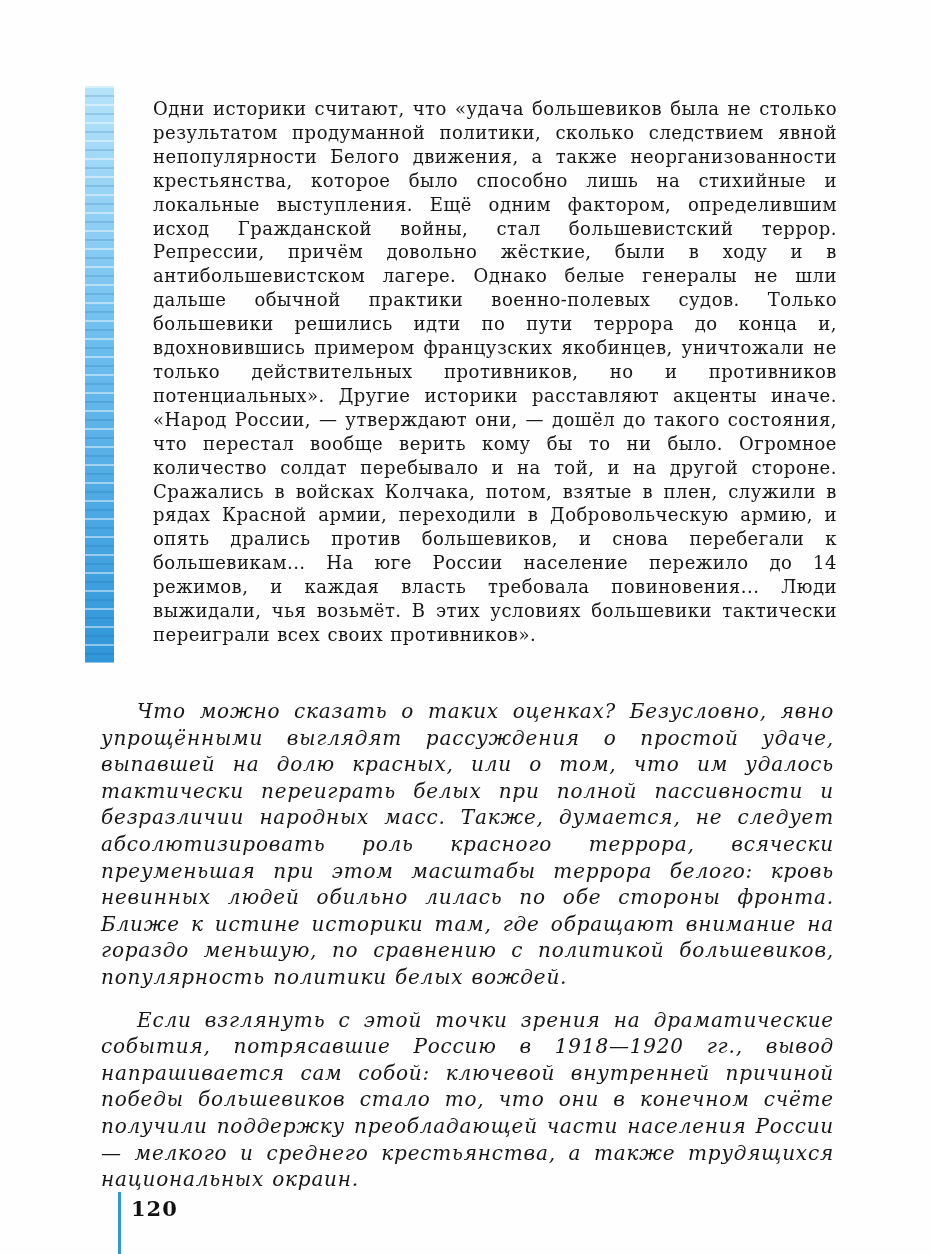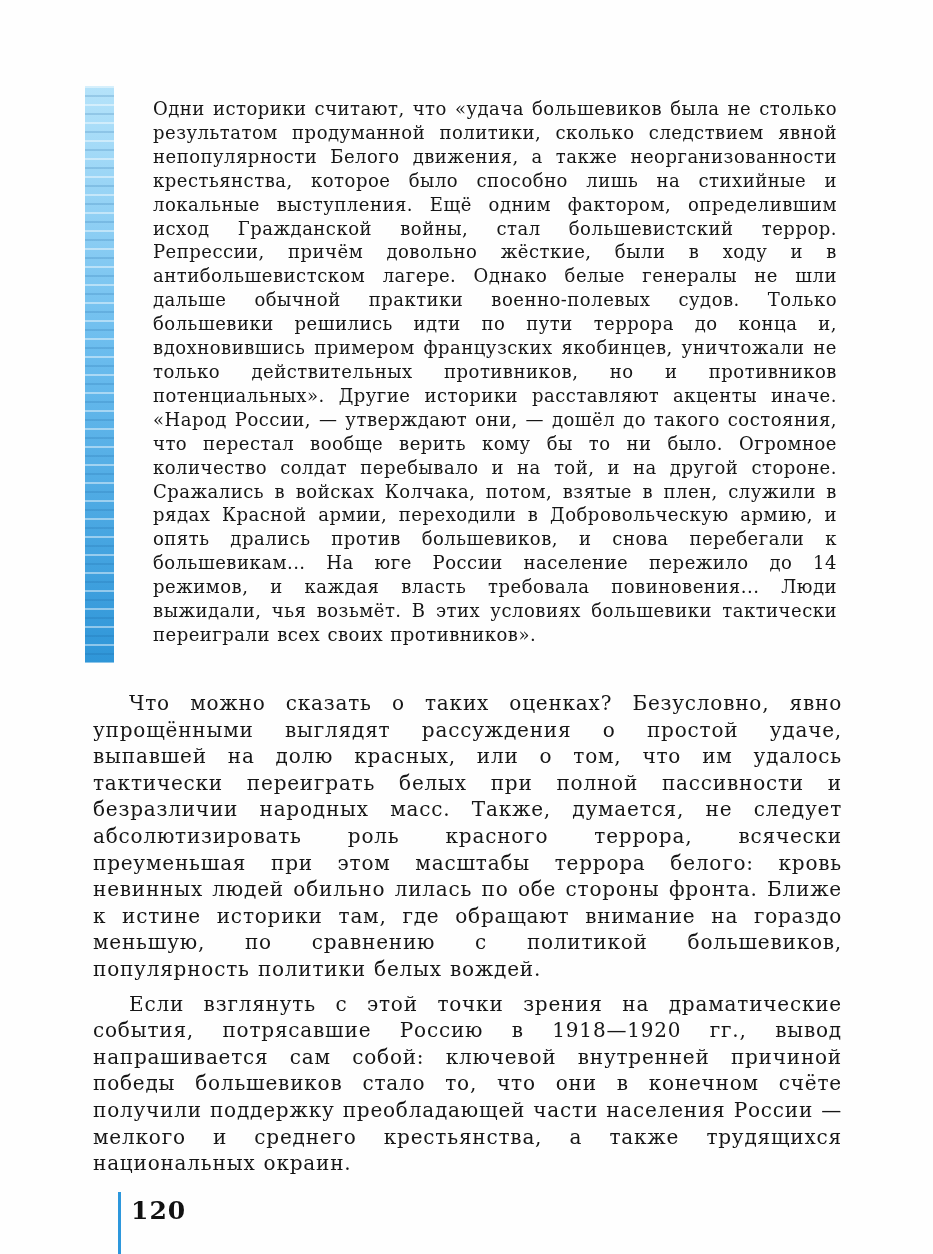--- a/index.html
+++ b/index.html
@@ -52,36 +52,36 @@
     position: absolute;
     left: 85px;
     top: 682px;
     width: 765px;
     font-size: 20px;
     line-height: 26.6px;
     letter-spacing: 0.8px;
     word-spacing: 1px;
     text-align: justify;
   }
-  .body-text p { margin: 8px; text-indent: 36px; }
+  .body-text p { margin: 16px; text-indent: 36px; font-style: italic; }
 
   .footer-line {
     position: absolute;
     left: 118px;
     top: 1192px;
     width: 3px;
     height: 62px;
     background: #2d97dc;
   }
 
   .page-number {
     position: absolute;
     left: 131px;
     top: 1196px;
-    font-size: 25px;
+    font-size: 21px;
     font-weight: bold;
     letter-spacing: 1px;
     color: #111111;
   }
 </style>
 </head>
 <body>
 
 <div class="page">
 

